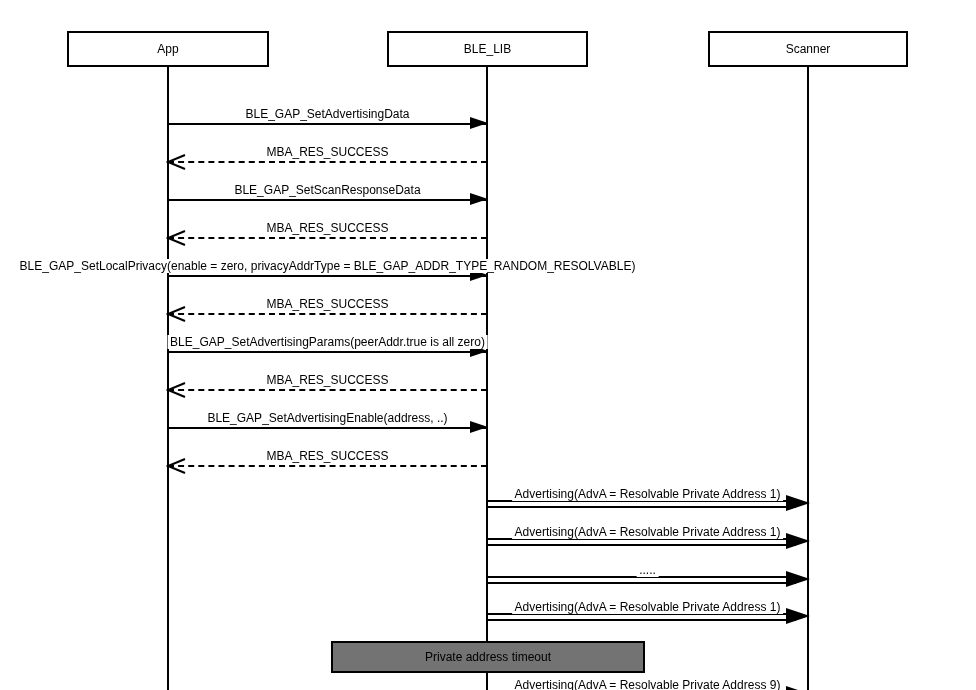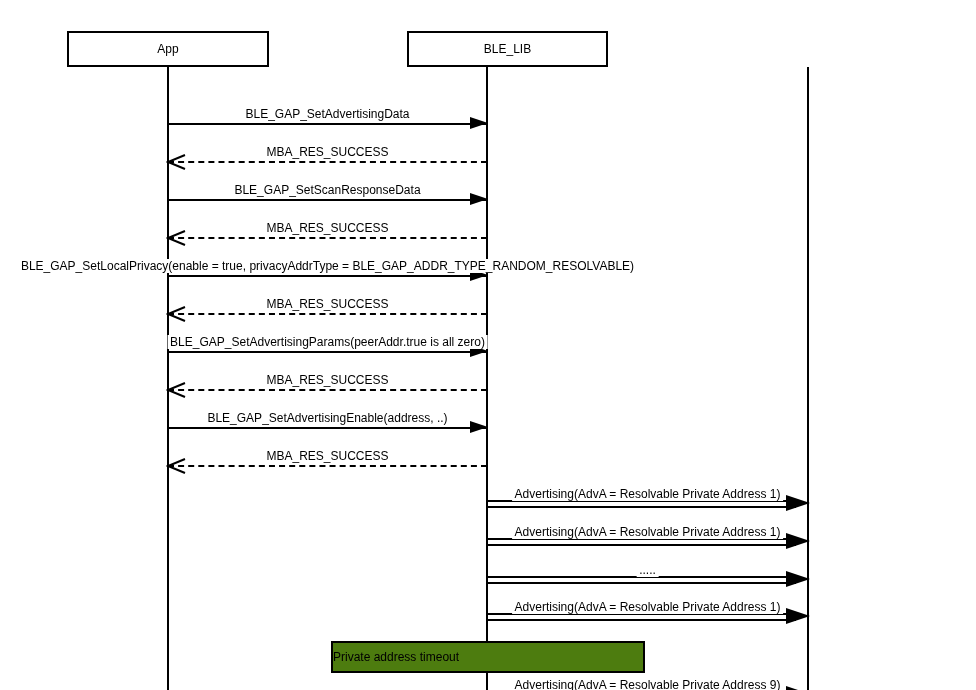--- a/index.html
+++ b/index.html
@@ -75,37 +75,40 @@
   
   .head-l {
     position: absolute; left: -2px; top: -9px;
     z-index: 3;
   }
 
   
   .note {
     position: absolute;
     border: 2px solid #000;
-    background: #4d7c0f;
-    display: flex; align-items: center; 
+    background: #737373;
+    display: flex; align-items: center; justify-content: center;
     font-size: 12px;
     box-sizing: border-box;
     z-index: 4;
   }
 </style>
 </head>
 <body>
 
 <div class="canvas">
 
   <div class="pbox" style="left:67px; top:4px; width:202px; height:36px;">
     <span>App</span>
   </div>
-  <div class="pbox" style="left:407px; top:4px; width:201px; height:36px;">
+  <div class="pbox" style="left:387px; top:4px; width:201px; height:36px;">
     <span>BLE_LIB</span>
+  </div>
+  <div class="pbox" style="left:708px; top:4px; width:200px; height:36px;">
+    <span>Scanner</span>
   </div>
 
   <div class="lifeline" style="left:167px; top:40px; height:647px;"></div>
   <div class="lifeline" style="left:486px; top:40px; height:647px;"></div>
   <div class="lifeline" style="left:807px; top:40px; height:647px;"></div>
 
   <div class="msg" style="left:168px; top:97px; width:319px;">
     <span class="lbl">BLE_GAP_SetAdvertisingData</span>
     <div class="ln solid"></div>
     <div class="head-r"></div>
@@ -127,21 +130,21 @@
 
   <div class="msg" style="left:168px; top:211px; width:319px;">
     <span class="lbl">MBA_RES_SUCCESS</span>
     <div class="ln dashed"></div>
     <svg class="head-l" width="20" height="18" viewBox="0 0 20 18">
       <path d="M19 2 L2 9 L19 16" fill="none" stroke="#000" stroke-width="2"></path>
     </svg>
   </div>
 
   <div class="msg" style="left:168px; top:249px; width:319px;">
-    <span class="lbl">BLE_GAP_SetLocalPrivacy(enable = true, privacyAddrType = BLE_GAP_ADDR_TYPE_RANDOM_RESOLVABLE)</span>
+    <span class="lbl">BLE_GAP_SetLocalPrivacy(enable = zero, privacyAddrType = BLE_GAP_ADDR_TYPE_RANDOM_RESOLVABLE)</span>
     <div class="ln solid"></div>
     <div class="head-r"></div>
   </div>
 
   <div class="msg" style="left:168px; top:287px; width:319px;">
     <span class="lbl">MBA_RES_SUCCESS</span>
     <div class="ln dashed"></div>
     <svg class="head-l" width="20" height="18" viewBox="0 0 20 18">
       <path d="M19 2 L2 9 L19 16" fill="none" stroke="#000" stroke-width="2"></path>
     </svg>

